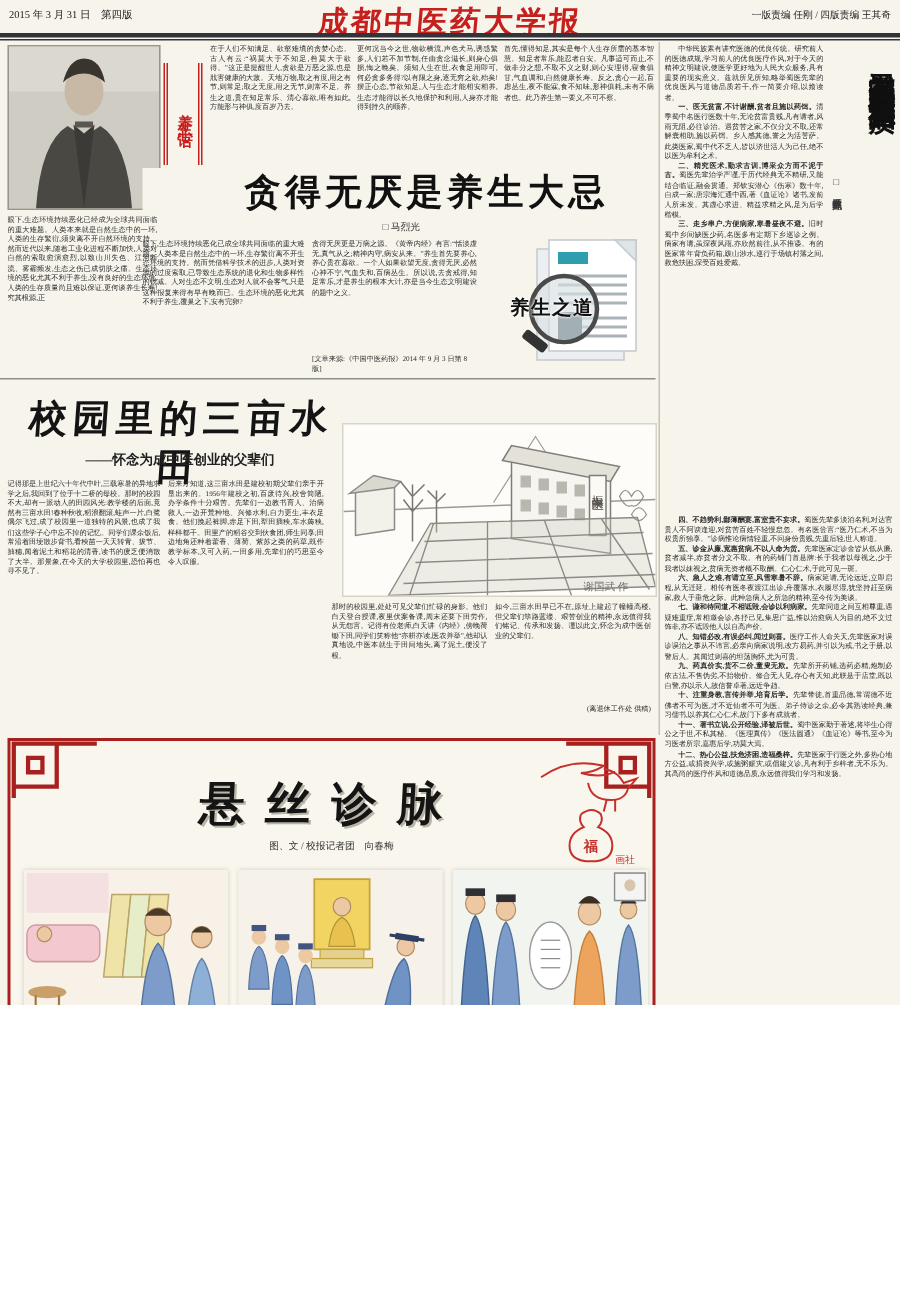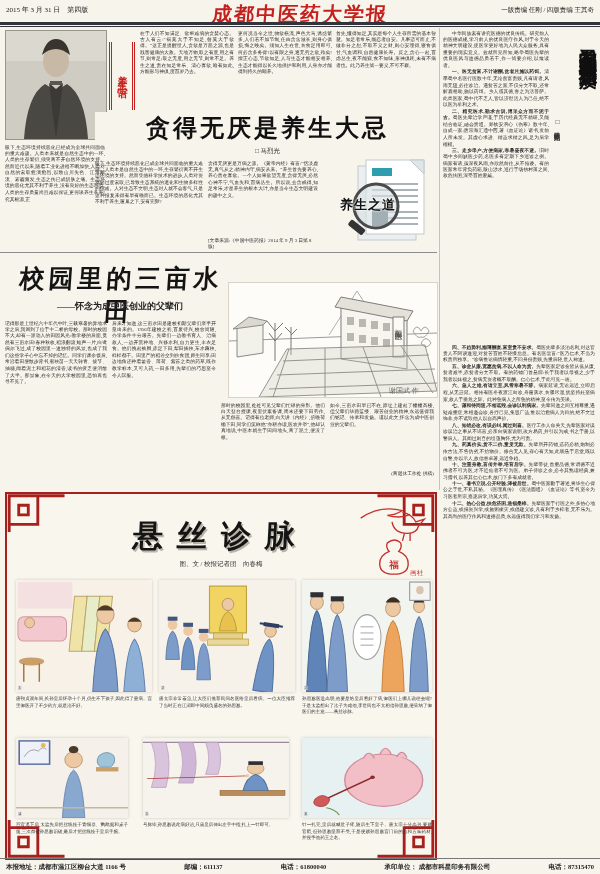--- a/index.html
+++ b/index.html
@@ -1,16 +1,16 @@
 <!DOCTYPE html>
 <html><head>
 <meta charset="utf-8">
 <style>
   html,body{margin:0;padding:0;background:#fff;}
-  .page{position:relative;width:600px;height:874px;background:#f7f4ec;overflow:hidden;
+  .page{position:relative;width:600px;height:670px;background:#f7f4ec;overflow:hidden;
         font-family:"Liberation Serif","DejaVu Serif",serif;color:#1a1a1a;}
   .abs{position:absolute;}
   
   .tw{position:absolute;overflow:hidden;}
   .tw>.ti{font-size:6.3px;line-height:1.36;text-align:justify;color:#2b2b2b;
           transform:scale(.76);transform-origin:0 0;width:131.5%;}
   .ti p{margin:0;text-indent:1.9em;}
   .ti b{font-family:"Liberation Sans","DejaVu Sans",sans-serif;}
   .vert{writing-mode:vertical-rl;}
   .rule{position:absolute;background:#33333b;}
@@ -53,21 +53,21 @@
   <div class="tw" style="left:140px;top:30px;width:94px;height:108px;">
       <div class="ti">在于人们不知满足、欲壑难填的贪婪心态。古人有云:“祸莫大于不知足,咎莫大于欲得。”这正是提醒世人,贪欲是万恶之源,也是戕害健康的大敌。天地万物,取之有度,用之有节,则常足;取之无度,用之无节,则常不足。养生之道,贵在知足常乐、清心寡欲,唯有如此,方能形与神俱,度百岁乃去。</div>
     </div>
   <div class="tw" style="left:238px;top:30px;width:94px;height:108px;">
       <div class="ti">更何况当今之世,物欲横流,声色犬马,诱惑繁多,人们若不加节制,任由贪念滋长,则身心俱损,悔之晚矣。须知人生在世,衣食足用即可,何必贪多务得?以有限之身,逐无穷之欲,殆矣!摆正心态,节欲知足,人与生态才能相安相养,生态才能得以长久地保护和利用,人身亦才能得到持久的颐养。</div>
     </div>
   <div class="tw" style="left:336px;top:30px;width:100px;height:108px;">
       <div class="ti">首先,懂得知足,其实是每个人生存所需的基本智慧。知足者常乐,能忍者自安。凡事适可而止,不做非分之想,不取不义之财,则心安理得,寝食俱甘,气血调和,自然健康长寿。反之,贪心一起,百虑丛生,夜不能寐,食不知味,形神俱耗,未有不病者也。此乃养生第一要义,不可不察。</div>
     </div>
 
-  <div class="abs" style="left:95px;top:112px;width:345px;height:32px;text-align:center;font-size:24px;font-weight:900;letter-spacing:3px;color:#111;background:#f7f4ec;">贪得无厌是养生大忌</div>
+  <div class="abs" style="left:95px;top:112px;width:345px;height:32px;text-align:center;font-size:24px;font-weight:900;letter-spacing:3px;color:#111;background:#f7f4ec;padding-left:17px;">贪得无厌是养生大忌</div>
   <div class="abs" style="left:95px;top:147px;width:345px;text-align:center;font-size:6.5px;color:#333;">□ 马烈光</div>
 
   <div class="tw" style="left:5px;top:144px;width:100px;height:104px;">
       <div class="ti">眼下,生态环境持续恶化已经成为全球共同面临的重大难题。人类本来就是自然生态中的一环,人类的生存繁衍,须臾离不开自然环境的支持。然而近代以来,随着工业化进程不断加快,人类对自然的索取愈演愈烈,以致山川失色、江河断流、雾霾频发,生态之伤已成切肤之痛。生态环境的恶化尤其不利于养生,没有良好的生态环境,人类的生存质量尚且难以保证,更何谈养生长寿!究其根源,正</div>
     </div>
   <div class="tw" style="left:95px;top:160px;width:108px;height:88px;">
       <div class="ti">眼下,生态环境持续恶化已成全球共同面临的重大难题。人类本是自然生态中的一环,生存繁衍离不开生态环境的支持。然而凭借科学技术的进步,人类对资源的过度索取,已导致生态系统的退化和生物多样性的锐减。人对生态不文明,生态对人就不会客气,只是这种报复来得有早有晚而已。生态环境的恶化尤其不利于养生,覆巢之下,安有完卵?</div>
     </div>
   <div class="tw" style="left:208px;top:160px;width:110px;height:76px;">
       <div class="ti">贪得无厌更是万病之源。《黄帝内经》有言:“恬淡虚无,真气从之;精神内守,病安从来。”养生首先要养心,养心贵在寡欲。一个人如果欲望无度,贪得无厌,必然心神不宁,气血失和,百病丛生。所以说,去贪戒得,知足常乐,才是养生的根本大计,亦是当今生态文明建设的题中之义。</div>

